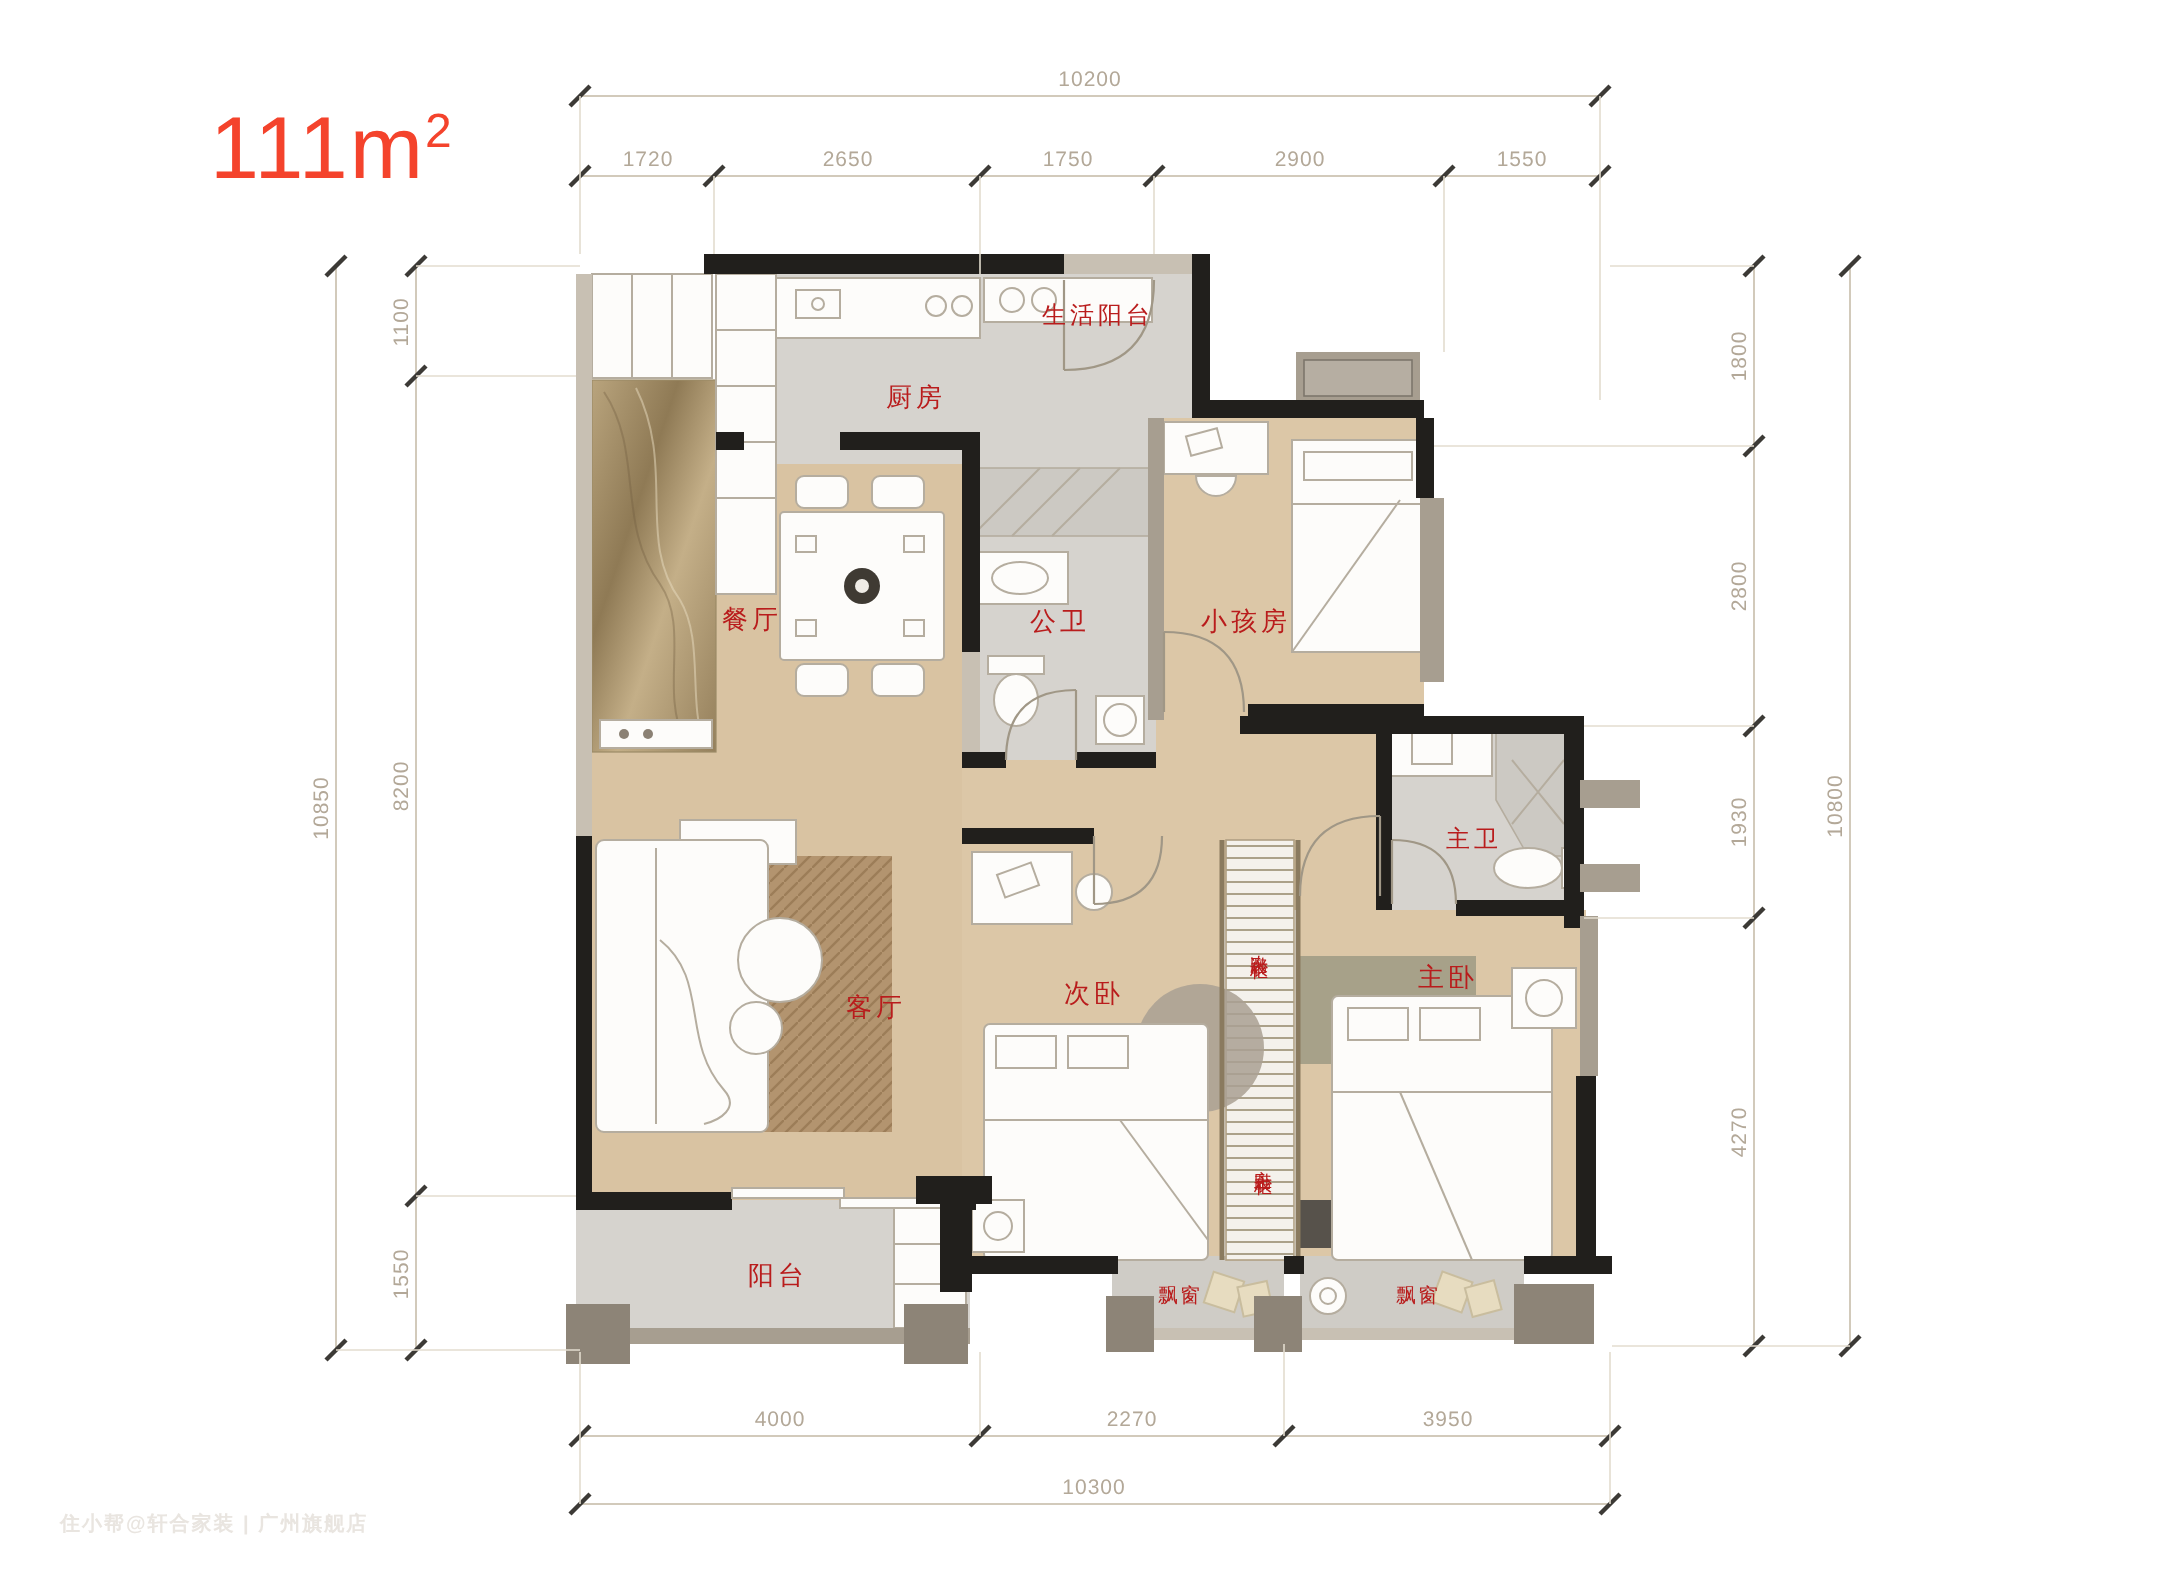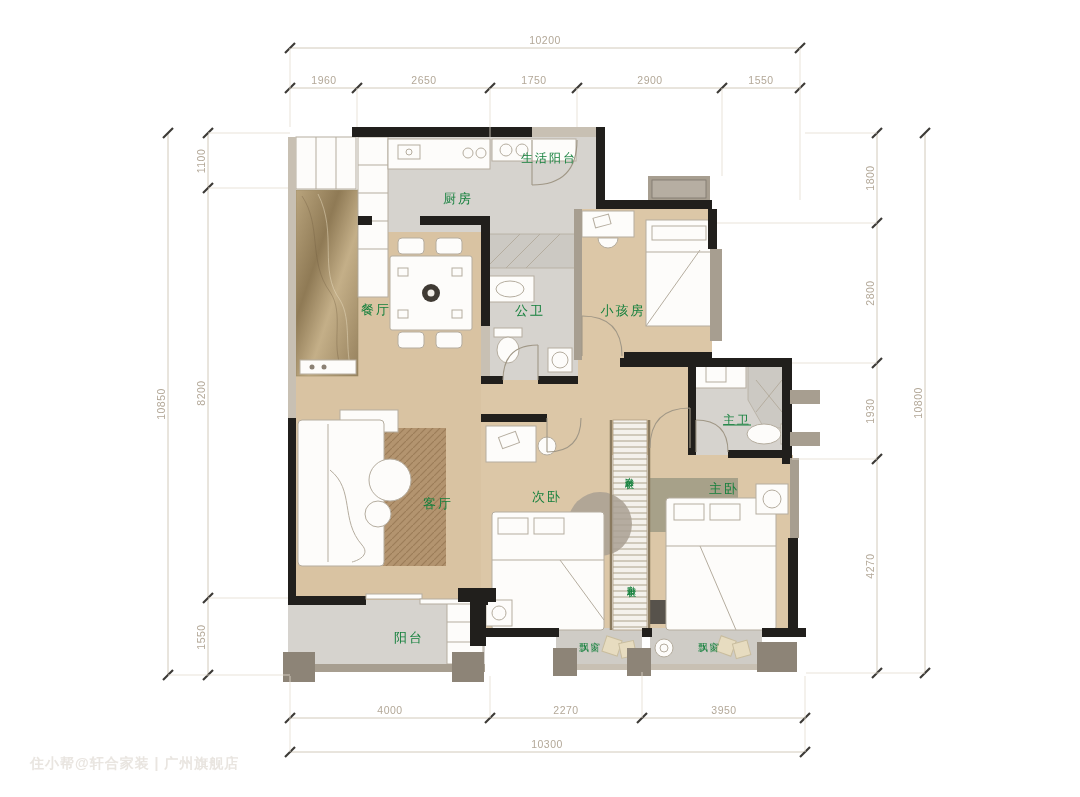--- a/index.html
+++ b/index.html
@@ -19,28 +19,28 @@
   .fur{fill:#fdfcfa;stroke:#b5ad9f;stroke-width:1;}
   .furline{stroke:#b5ad9f;fill:none;stroke-width:1;}
   .dark{fill:#57524b;}
   .arc{stroke:#a09786;fill:none;stroke-width:1.1;}
   .dimline{stroke:#d2cabb;stroke-width:1;fill:none;}
   .tick{stroke:#3c3a36;stroke-width:2.2;}
   .ext{stroke:#e3dccf;stroke-width:0.8;}
   .rail{stroke:#8a7a5f;stroke-width:2.5;}
 
   
-  .lbl{position:absolute;transform:translate(-50%,-50%);color:#15803d;font-size:13px;letter-spacing:2px;white-space:nowrap;}
+  .lbl{position:absolute;transform:translate(-50%,-50%);color:#b91c1c;font-size:13px;letter-spacing:2px;white-space:nowrap;}
   .lbl.small{font-size:10px;letter-spacing:1px;}
   .vtext{writing-mode:vertical-rl;text-orientation:upright;font-size:9px;letter-spacing:1px;transform:translate(-50%,-50%);}
   .dim{position:absolute;transform:translate(-50%,-50%);color:#b3a898;font-size:10.5px;letter-spacing:.5px;white-space:nowrap;}
   .dimv{transform:translate(-50%,-50%) rotate(-90deg);}
   .title{position:absolute;left:105px;top:50px;color:#f4432c;font-size:44px;font-weight:500;letter-spacing:1px;}
   .title sup{font-size:24px;}
-  .watermark{position:absolute;left:30px;top:755px;color:#e9e5e0;font-size:14px;font-weight:bold;letter-spacing:1px;}
+  .watermark{position:absolute;left:30px;top:755px;color:#e9e5e0;font-size:10px;font-weight:bold;letter-spacing:1px;}
 </style>
 </head>
 <body>
 
 <div id="stage">
 
 <svg width="1080" height="797" viewBox="0 0 1080 797">
   <defs>
     <linearGradient id="marble" x1="0" y1="0" x2="1" y2="1">
       <stop offset="0" stop-color="#b9a47d"></stop>
@@ -304,38 +304,39 @@
     <line class="tick" x1="920" y1="138" x2="930" y2="128"></line>
         <line class="tick" x1="920" y1="678" x2="930" y2="668"></line>
     <line class="ext" x1="877" y1="133" x2="805" y2="133"></line>
         <line class="ext" x1="877" y1="223" x2="717" y2="223"></line>
     <line class="ext" x1="877" y1="363" x2="792" y2="363"></line>
         <line class="ext" x1="877" y1="459" x2="792" y2="459"></line>
     <line class="ext" x1="925" y1="673" x2="806" y2="673"></line>
   </g>
 </svg>
 
+<div class="title"><span>111m</span><sup>2</sup></div>
 
 <div class="lbl" style="left:458px;top:199px;">厨房</div>
 <div class="lbl" style="left:549px;top:158px;font-size:12px;">生活阳台</div>
 <div class="lbl" style="left:376px;top:297px;margin-top:13px;">餐厅</div>
 <div class="lbl" style="left:530px;top:311px;">公卫</div>
 <div class="lbl" style="left:623px;top:311px;">小孩房</div>
-<div class="lbl" style="left:737px;top:420px;font-size:12px;text-decoration:underline;">主卫</div>
+<div class="lbl" style="left:737px;top:420px;font-size:12px;">主卫</div>
 <div class="lbl" style="left:438px;top:504px;">客厅</div>
 <div class="lbl" style="left:547px;top:497px;">次卧</div>
 <div class="lbl" style="left:724px;top:489px;">主卧</div>
-<div class="lbl" style="left:409px;top:638px;text-align:center;">阳台</div>
+<div class="lbl" style="left:389px;top:638px;text-align:center;">阳台</div>
 <div class="lbl small" style="left:590px;top:648px;">飘窗</div>
 <div class="lbl small" style="left:709px;top:648px;">飘窗</div>
 <div class="lbl vtext" style="left:629px;top:472px;">次卧衣柜</div>
 <div class="lbl vtext" style="left:631px;top:580px;">主卧衣柜</div>
 
 <div class="dim" style="left:545px;top:40px;">10200</div>
-<div class="dim" style="left:324px;top:80px;">1960</div>
+<div class="dim" style="left:324px;top:80px;">1720</div>
 <div class="dim" style="left:424px;top:80px;">2650</div>
 <div class="dim" style="left:534px;top:80px;">1750</div>
 <div class="dim" style="left:650px;top:80px;">2900</div>
 <div class="dim" style="left:761px;top:80px;">1550</div>
 
 <div class="dim" style="left:390px;top:710px;">4000</div>
 <div class="dim" style="left:566px;top:710px;">2270</div>
 <div class="dim" style="left:724px;top:710px;">3950</div>
 <div class="dim" style="left:547px;top:744px;">10300</div>
 

